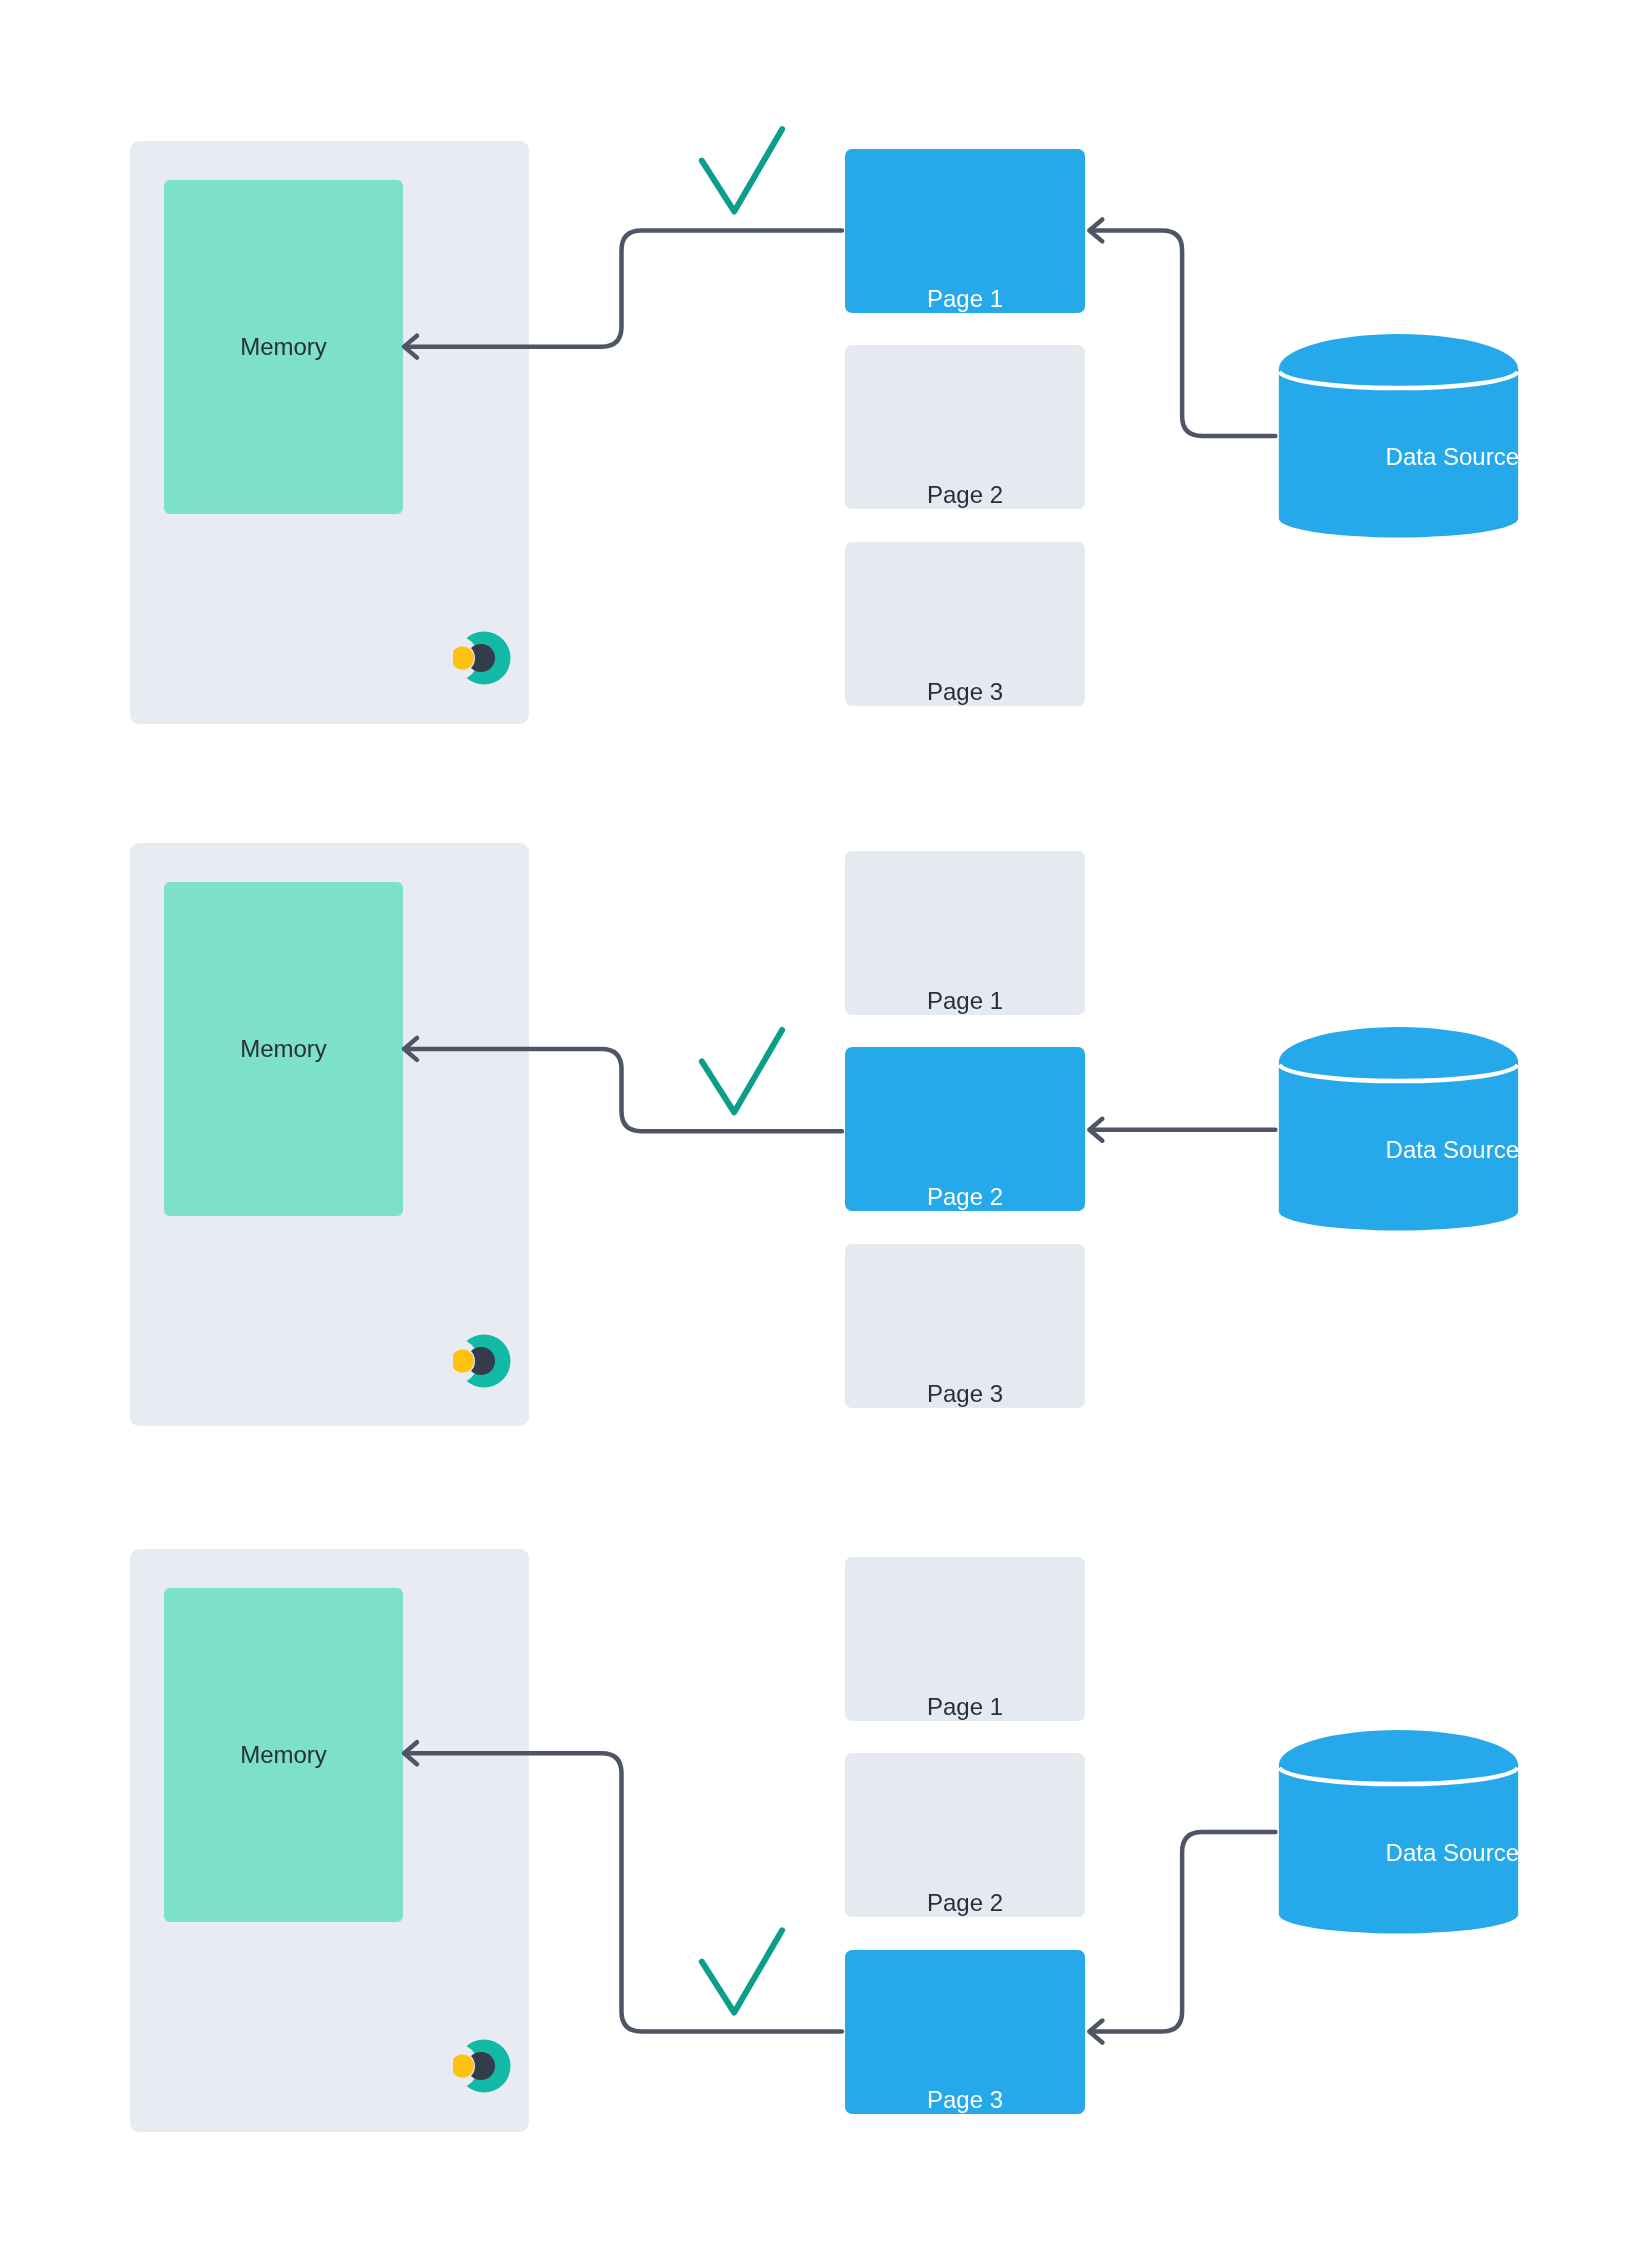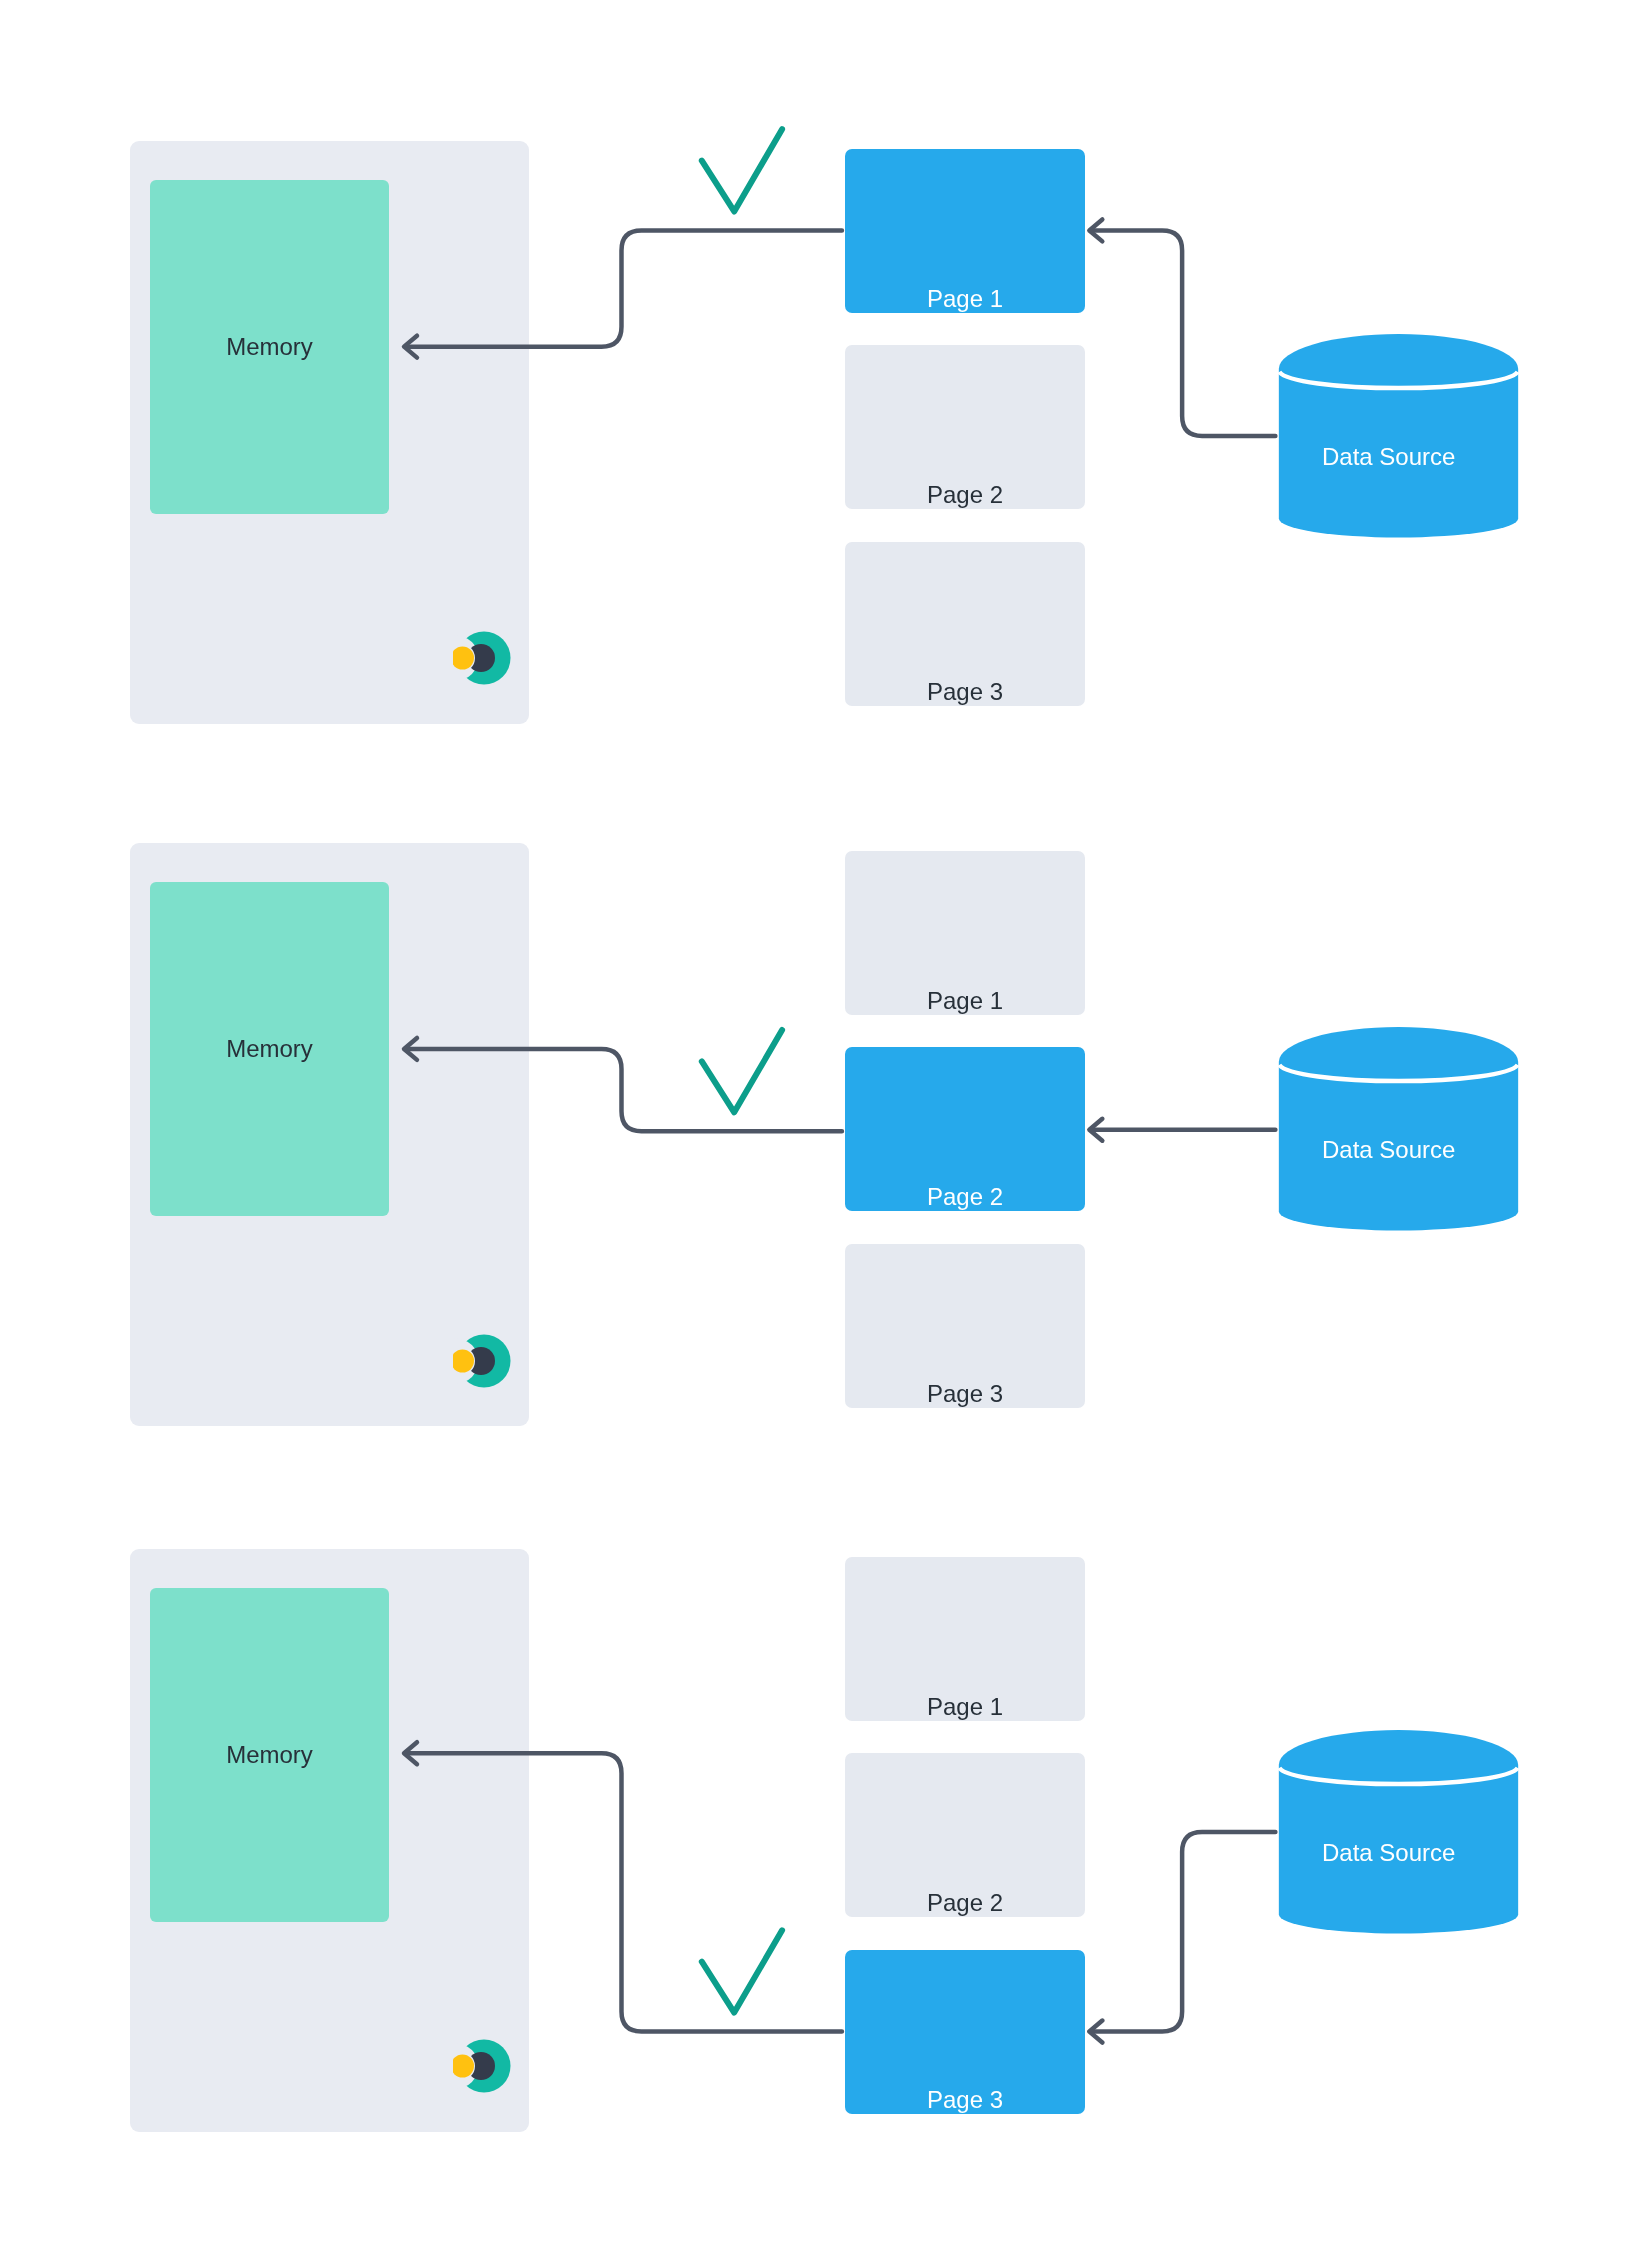--- a/index.html
+++ b/index.html
@@ -23,21 +23,21 @@
   
   .panel{
     position:absolute;left:130px;width:399px;height:583px;
     background:var(--panel-gray);border-radius:9px;
   }
   .panel.pos0{top:141px}
   .panel.pos1{top:843px}
   .panel.pos2{top:1549px}
 
   .memory-box{
-    position:absolute;left:150px;width:239px;height:334px;
+    position:absolute;left:164px;width:239px;height:334px;
     background:var(--memory-teal);border-radius:6px;
     display:flex;align-items:center;justify-content:center;
     font-size:24px;color:var(--dark-text);
   }
   .memory-box.pos0{top:180px}
   .memory-box.pos1{top:882px}
   .memory-box.pos2{top:1588px}
 
   .logo{position:absolute;left:453px;width:58px;height:58px;}
   .logo.pos0{top:629px}
@@ -56,22 +56,22 @@
   .page-box.r1c0{top:851px} .page-box.r1c1{top:1047px} .page-box.r1c2{top:1244px}
   .page-box.r2c0{top:1557px} .page-box.r2c1{top:1753px} .page-box.r2c2{top:1950px}
 
   
   .datasource{position:absolute;left:1278px;width:241px;height:204px;}
   .datasource.pos0{top:334px}
   .datasource.pos1{top:1027px}
   .datasource.pos2{top:1730px}
   .datasource svg{position:absolute;left:0;top:0;}
   .datasource .ds-label{
-    position:absolute;left:8px;width:100%;top:123px;transform:translateY(-50%);
-    text-align:left;font-size:24px;color:var(--white-text);padding-left:36px;
+    position:absolute;left:0;width:100%;top:123px;transform:translateY(-50%);
+    text-align:right;font-size:24px;color:var(--white-text);
   }
 
   
   .overlay{position:absolute;left:0;top:0;width:1644px;height:2250px;pointer-events:none;}
   .arrow-path{fill:none;stroke:var(--arrow);stroke-width:9;stroke-linecap:round;stroke-linejoin:round;}
   .check-path{fill:none;stroke:var(--check);stroke-width:12;stroke-linecap:round;stroke-linejoin:round;}
   .cyl-body{fill:var(--blue);}
   .cyl-rim{fill:none;stroke:#ffffff;stroke-width:9;}
 </style>
 </head>

